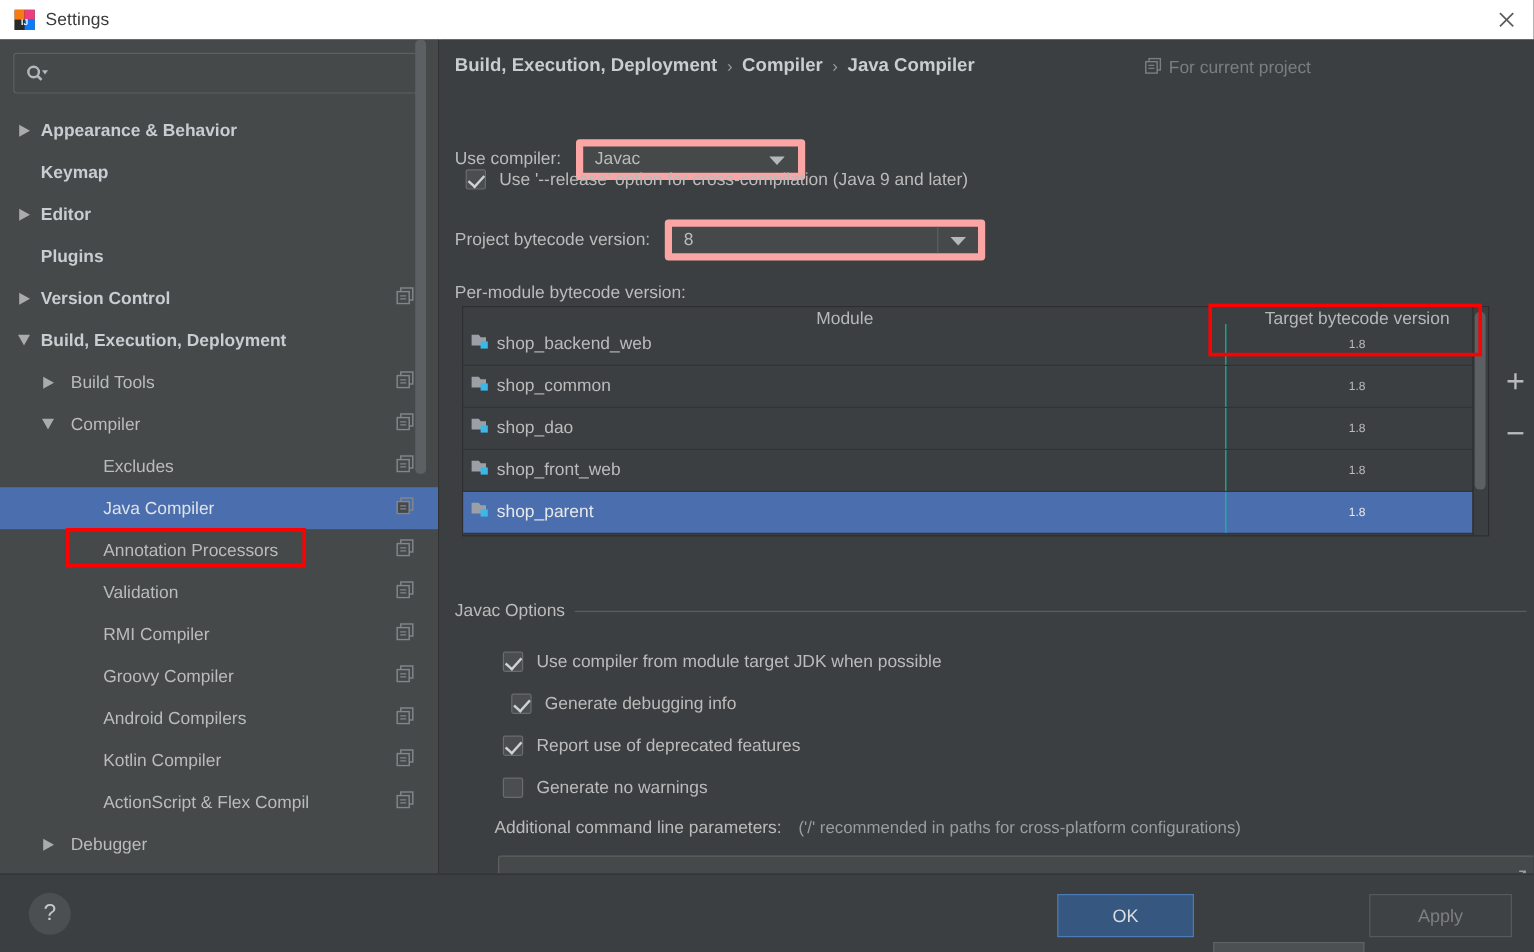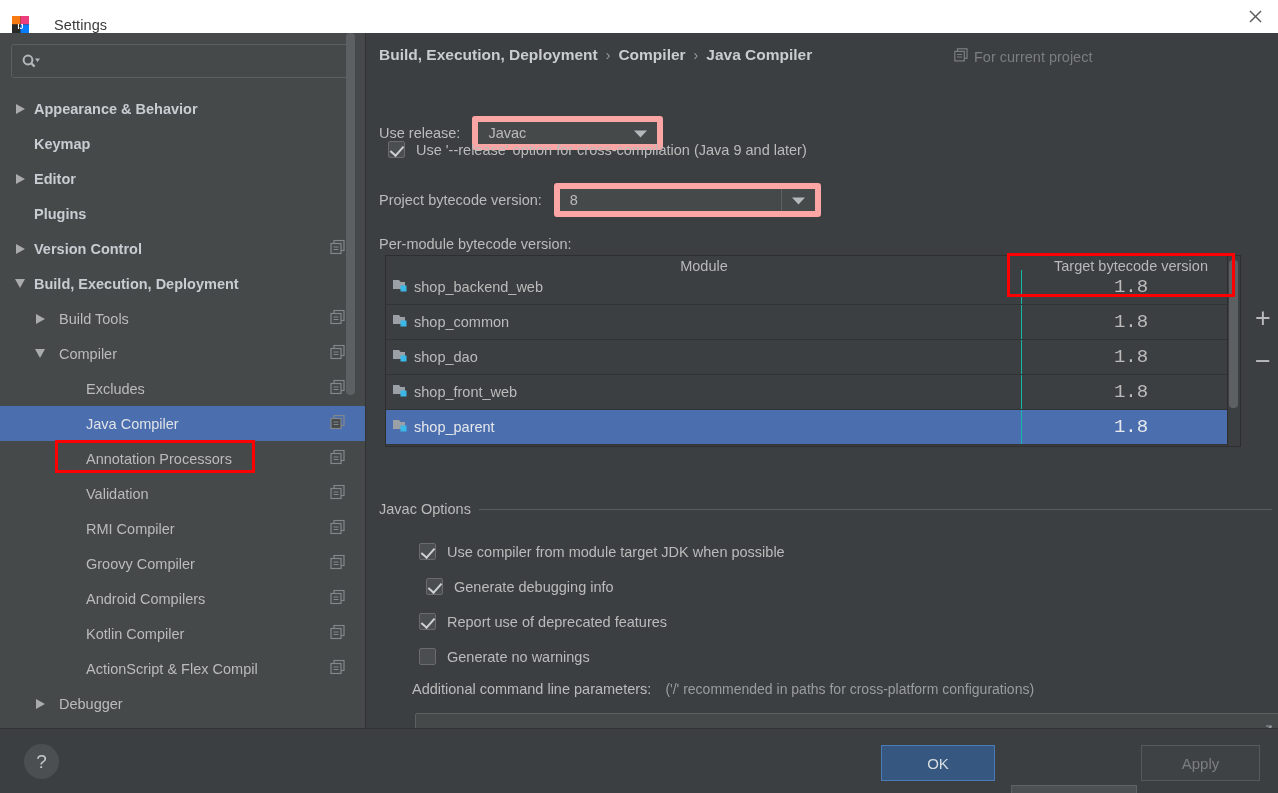--- a/index.html
+++ b/index.html
@@ -7,21 +7,21 @@
     width: 1278px; height: 793px;
     font-family: "Liberation Sans", sans-serif;
     background: #3c3f41;
     overflow: hidden;
   }
 
   
   .titlebar {
     position: absolute; left: 0; top: 0; width: 1278px; height: 33px;
     background: #ffffff;
-    display: flex; align-items: flex-end; gap: 16px;
+    display: flex; align-items: center;
   }
   .titlebar-icon {
     width: 17px; height: 17px; margin-left: 12px; margin-right: 9px;
     position: relative; flex: 0 0 auto;
   }
   .ij-logo { display: block; }
   .titlebar-title {
     font-size: 14.5px; color: #3a3a3a; letter-spacing: .1px;
   }
   .titlebar-close {
@@ -157,21 +157,21 @@
   .trow { display: flex; height: 35px; border-bottom: 1px solid #313436; }
   .trow.selected { background: #4b6eaf; }
   .td-module {
     flex: 1 1 auto; display: flex; align-items: center; padding-left: 6px;
     border-right: 1px solid #14b8a6;
   }
   .td-name { color: #bbbbbb; font-size: 14.5px; margin-left: 5px; }
   .trow.selected .td-name, .trow.selected .td-target { color: #e6e9ec; }
   .td-target {
     width: 218px; flex: 0 0 218px; display: flex; align-items: center;
-    justify-content: center; color: #bbbbbb; font-size: 19px; font-family: Liberation Mono, monospace;
+    justify-content: center; color: #bbbbbb; font-size: 10px;
   }
   .tbl-scroll-track {
     position: absolute; right: 0; top: 0; width: 13px; height: 100%;
     background: #3c3f41; border-left: 1px solid #2e2e2e;
   }
   .tbl-scroll-thumb {
     position: absolute; right: 2px; top: 4px; width: 9px; height: 148px;
     background: #5c6062; border-radius: 4px;
   }
   .tbl-plus, .tbl-minus {
@@ -454,21 +454,21 @@
           <rect x="3.5" y="0.8" width="9.5" height="9.5" fill="none" stroke="#7b7e80" stroke-width="1.2"></rect>
           <rect x="0.8" y="3.4" width="9.5" height="9.5" fill="#3c3f41" stroke="#7b7e80" stroke-width="1.2"></rect>
           <line x1="3" y1="6.5" x2="8" y2="6.5" stroke="#7b7e80" stroke-width="1"></line>
           <line x1="3" y1="9" x2="8" y2="9" stroke="#7b7e80" stroke-width="1"></line>
         </svg>
       </span>
       <span class="bc-scope-label">For current project</span>
     </div>
 
     <div class="row-usecompiler">
-      <span class="lbl">Use release:</span>
+      <span class="lbl">Use compiler:</span>
       <div class="combo" style="width:191px; margin-left:12px;">
         <span class="combo-value">Javac</span>
         <span class="combo-arrow">
           <svg width="13" height="9" viewBox="0 0 13 9">
               <polygon points="0,1.5 13,1.5 6.5,8.5" fill="#b5b8ba"></polygon>
             </svg>
         </span>
       </div>
     </div>
 

